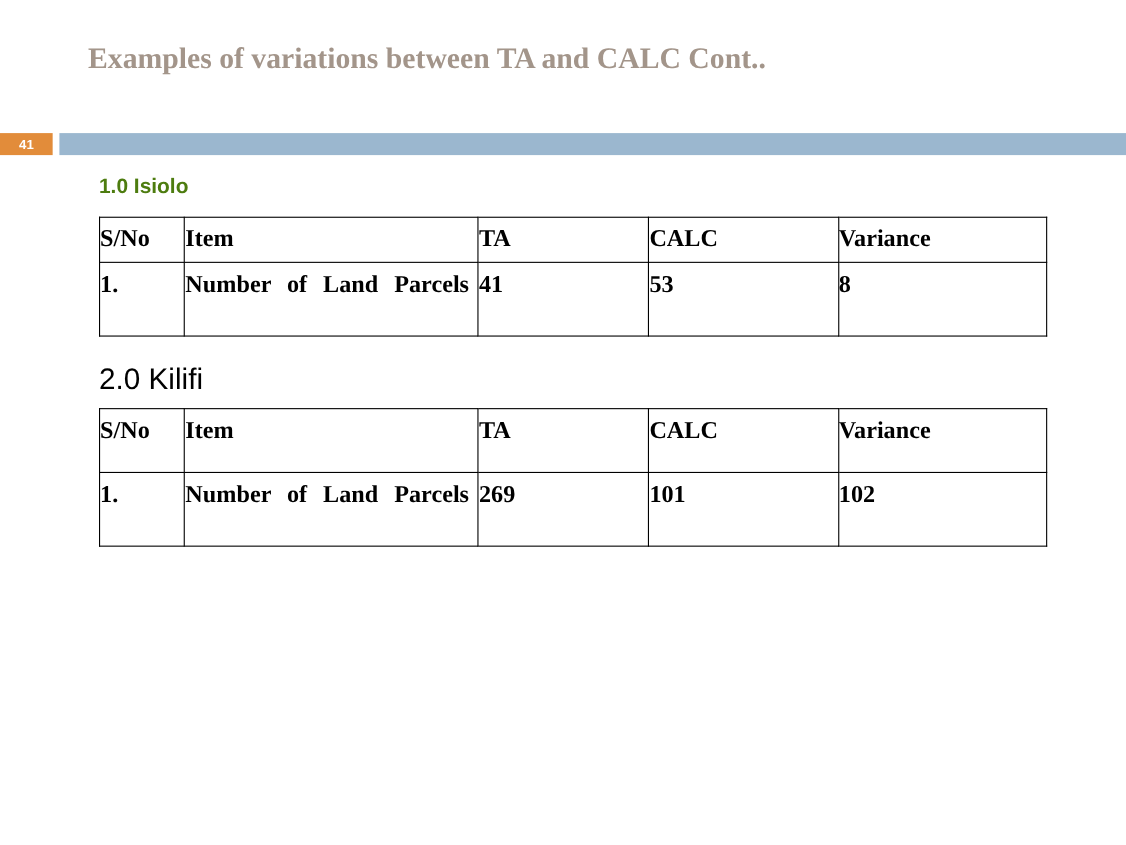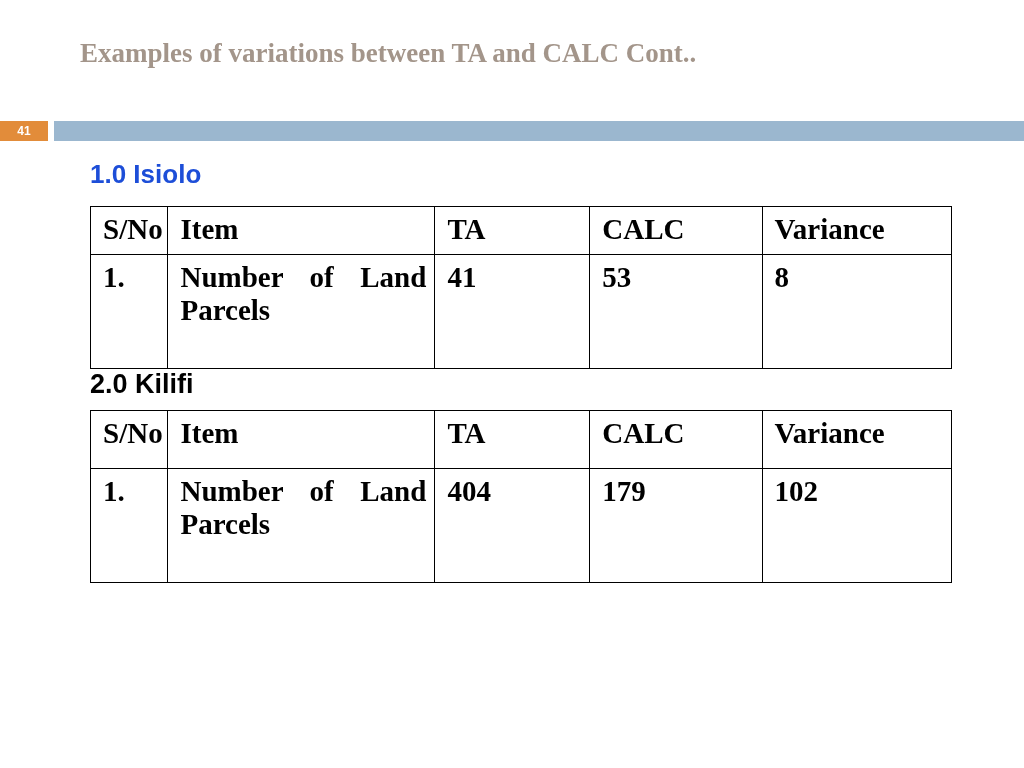--- a/index.html
+++ b/index.html
@@ -40,41 +40,42 @@
   .h-main {
     font-family: 'Segoe UI', 'Helvetica Neue', Arial, sans-serif;
     font-weight: 600;
     font-size: 30px;
     color: #000;
     margin-bottom: 12px;
   }
   .h-sub {
     font-family: 'Segoe UI', 'Helvetica Neue', Arial, sans-serif;
     font-weight: 700;
-    font-size: 26px;
-    color: #1d4ed8;
+    font-size: 19px;
+    color: #4d7c0f;
     margin-bottom: 16px;
   }
   .h-sub2 {
     font-family: 'Segoe UI', 'Helvetica Neue', Arial, sans-serif;
-    font-weight: 700;
+    font-weight: 400;
     font-size: 27px;
     color: #000;
+    margin-top: 24px;
     margin-bottom: 10px;
   }
   table {
     border-collapse: collapse;
     width: 100%;
     table-layout: fixed;
   }
   th, td {
     border: 1.5px solid #000;
-    padding: 6px 8px 8px 12px;
+    padding: 6px 8px 8px 0;
     font-family: Georgia, 'Book Antiqua', serif;
-    font-size: 29px;
+    font-size: 22px;
     text-align: left;
     vertical-align: top;
     font-weight: bold;
   }
   .col-sno   { width: 9%; }
   .col-item  { width: 31%; }
   .col-ta    { width: 18%; }
   .col-calc  { width: 20%; }
   .col-var   { width: 22%; }
   .item-cell { text-align: justify; text-align-last: justify; }
@@ -138,21 +139,21 @@
           <tr>
         <th style="height:58px">S/No</th>
         <th>Item</th>
         <th>TA</th>
         <th>CALC</th>
         <th>Variance</th>
       </tr>
       <tr>
         <td>1.</td>
         <td class="item-cell">Number of Land Parcels</td>
-        <td>404</td>
-        <td>179</td>
+        <td>269</td>
+        <td>101</td>
         <td>102</td>
       </tr>
     </tbody>
       </table>
 
   </div>
 </div>
 
 </body></html>

